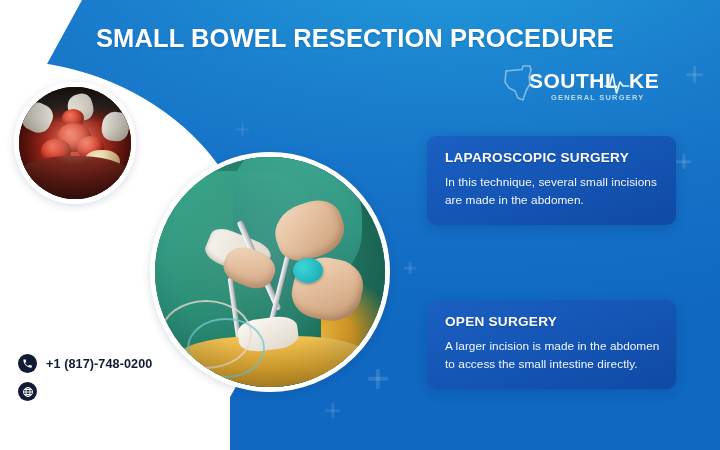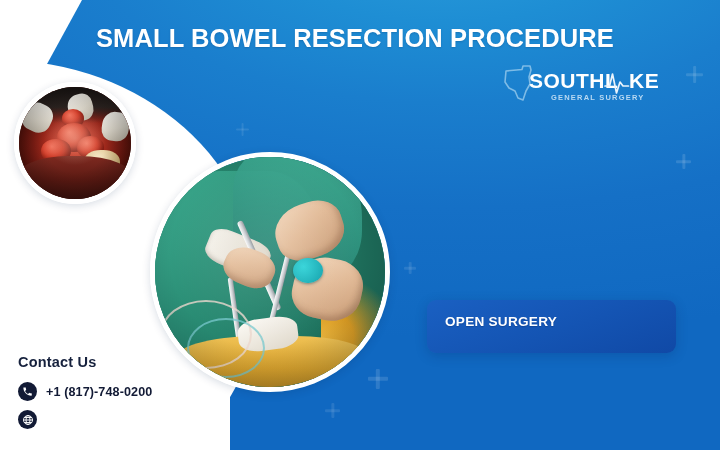--- a/index.html
+++ b/index.html
@@ -348,27 +348,31 @@
       <div class="tissue ti1"></div>
       <div class="tissue ti2"></div>
       <div class="tissue ti3"></div>
       <div class="fat"></div>
       <div class="bowel-dark"></div>
       <div class="lights"></div>
       <div class="vig"></div>
     </div>
   </div>
 
+  <div class="card card-1">
+    <div class="card-title">LAPAROSCOPIC SURGERY</div>
+    <div class="card-body">In this technique, several small incisions are made in the abdomen.</div>
+  </div>
 
   <div class="card card-2">
     <div class="card-title">OPEN SURGERY</div>
+    <div class="card-body">A larger incision is made in the abdomen to access the small intestine directly.</div>
   </div>
 
   <div class="contact">
-    <div class="contact-heading">Contact Us</div>
 
     <div class="contact-row">
       <span class="ico">
         <svg width="11" height="11" viewBox="0 0 24 24" fill="#ffffff" aria-hidden="true">
           <path d="M6.6 10.8c1.4 2.8 3.8 5.1 6.6 6.6l2.2-2.2c.3-.3.7-.4 1.1-.2 1.2.4 2.5.6 3.8.6.6 0 1 .4 1 1V20c0 .6-.4 1-1 1C10.6 21 3 13.4 3 4c0-.6.4-1 1-1h3.4c.6 0 1 .4 1 1 0 1.3.2 2.6.6 3.8.1.4 0 .8-.2 1.1l-2.2 1.9z"></path>
         </svg>
       </span>
       <span class="contact-text">+1 (817)-748-0200</span>
     </div>
 

